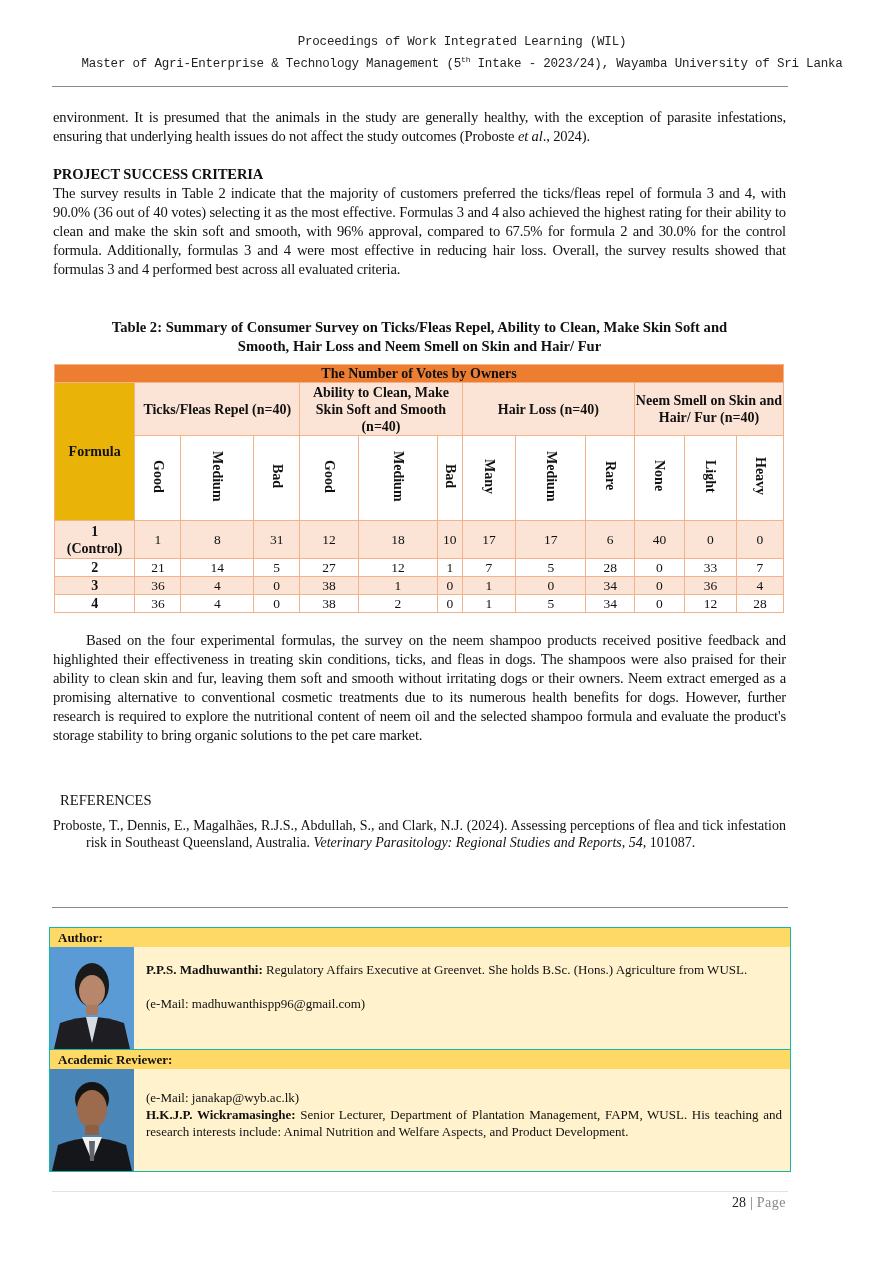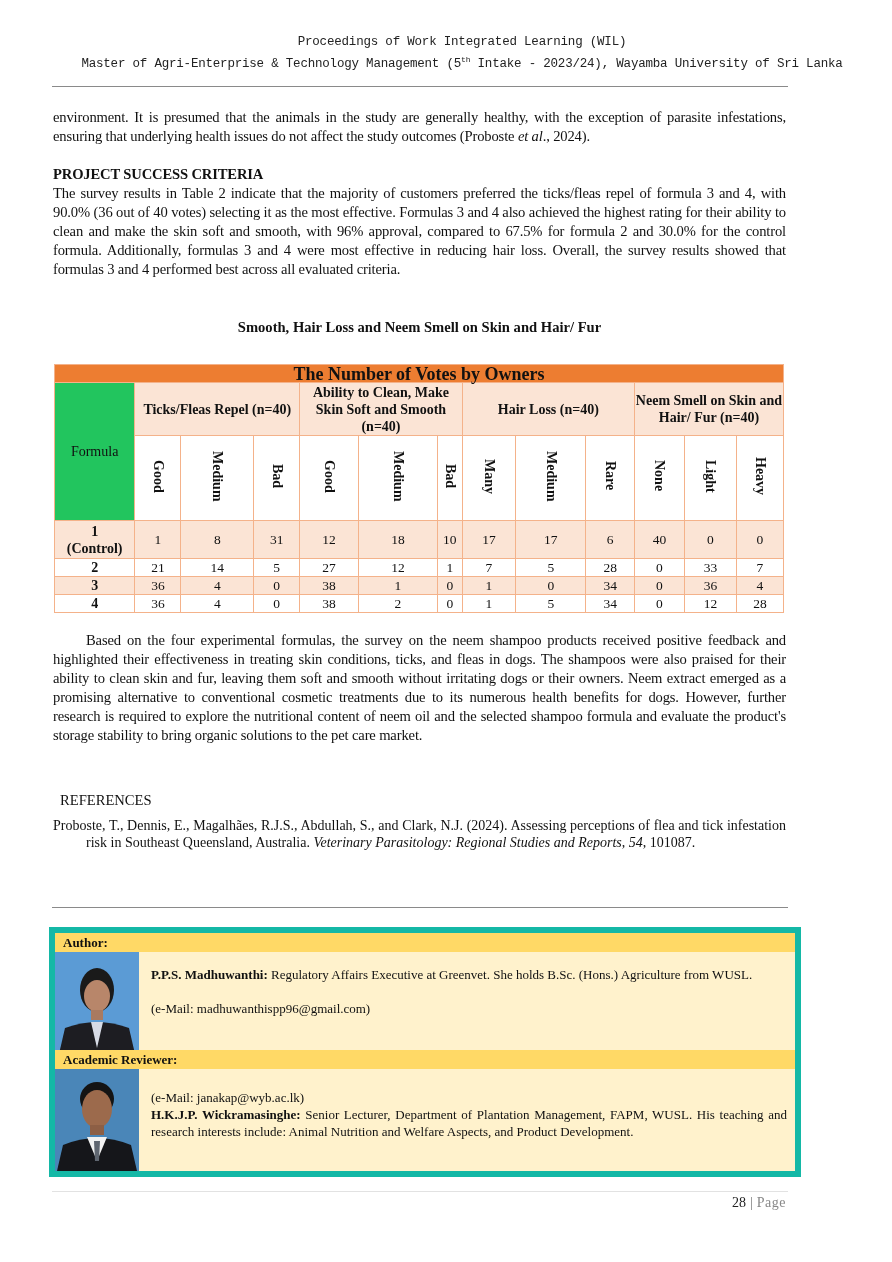--- a/index.html
+++ b/index.html
@@ -12,39 +12,39 @@
   .body { position: absolute; left: 53px; width: 733px; font-size: 14.6px; line-height: 19px; text-align: justify; letter-spacing: -0.15px; }
   .p1 { top: 108px; }
   .sec-head { font-weight: bold; margin: 0; }
   .p2 { top: 165px; }
   .p2 p, .p1 p, .p3 p { margin: 0; }
 
   .table-title { position: absolute; top: 318px; left: 53px; width: 733px; text-align: center; font-weight: bold; font-size: 14.6px; line-height: 19px; }
 
   table.survey { position: absolute; top: 364px; left: 54px; width: 730px; border-collapse: collapse; font-size: 14px; }
   table.survey td, table.survey th { border: 1px solid #f4b28a; padding: 0; text-align: center; vertical-align: middle; }
-  .banner { background: #ed7d31; font-weight: bold; height: 17px; font-size: 18px; line-height: 16px; padding-left: 0; }
+  .banner { background: #ed7d31; font-weight: bold; height: 17px; font-size: 14px; line-height: 16px; padding-left: 0; }
   .grp { background: #fbe4d5; font-weight: bold; height: 52px; line-height: 17px; }
-  .formula-head { background: #22c55e; font-weight: normal; width: 80px; }
+  .formula-head { background: #eab308; font-weight: bold; width: 80px; }
   .sub { height: 84px; background: #ffffff; }
   .vtext { writing-mode: vertical-rl; font-weight: bold; display: inline-block; font-size: 14px; }
   .row-odd td { background: #fbe4d5; }
   .row-even td { background: #ffffff; }
   .fcell { font-weight: bold; line-height: 17px; }
   .num { font-size: 13.5px; }
 
   .p3 { top: 631px; text-indent: 33px; }
 
   .refs { position: absolute; top: 785px; left: 53px; width: 733px; font-size: 14px; line-height: 17.5px; }
   .refs h3 { font-size: 14.6px; margin: 7px; font-weight: normal; }
   .ref { padding-left: 33px; text-indent: -33px; text-align: justify; margin: 0 0 3px 0; font-family: Liberation Serif, serif; }
 
   .bio-rule { position: absolute; top: 907px; left: 52px; width: 736px; height: 1px; background: #8a8a8a; }
 
-  .bio-box { position: absolute; left: 49px; width: 740px; border: 6px solid #14b8a6; background: #fff2cc; }
+  .bio-box { position: absolute; left: 49px; width: 740px; border: 1px solid #14b8a6; background: #fff2cc; }
   .bio-bar { background: #ffd966; font-weight: bold; font-size: 13px; height: 19px; line-height: 19px; padding-left: 8px; color: #111; }
   .bio-content { display: flex; border-radius: 21px; }
   .photo { width: 84px; flex: none; position: relative; overflow: hidden; }
   .bio-text { flex: 1; padding: 14px 8px 0 12px; font-size: 13px; line-height: 17px; text-align: justify; }
   .bio-text p { margin: 0; }
   .bio-text b { font-weight: bold; }
 
   .author-box { top: 927px; }
   .author-box .bio-content { height: 102px; }
   .author-photo { background: #5b9bd5; }
@@ -69,20 +69,21 @@
 <div class="body p1">
   <p><span>environment. It is presumed that the animals in the study are generally healthy, with the exception of parasite infestations, ensuring that underlying health issues do not affect the study outcomes (Proboste </span><i>et al</i><span>., 2024).</span></p>
 </div>
 
 <div class="body p2">
   <p class="sec-head">PROJECT SUCCESS CRITERIA</p>
   <p>The survey results in Table 2 indicate that the majority of customers preferred the ticks/fleas repel of formula 3 and 4, with 90.0% (36 out of 40 votes) selecting it as the most effective. Formulas 3 and 4 also achieved the highest rating for their ability to clean and make the skin soft and smooth, with 96% approval, compared to 67.5% for formula 2 and 30.0% for the control formula.   Additionally, formulas 3 and 4 were most effective in reducing hair loss. Overall, the survey results showed that formulas 3 and 4 performed best across all evaluated criteria.</p>
 </div>
 
 <div class="table-title">
+  <div>Table 2: Summary of Consumer Survey on Ticks/Fleas Repel, Ability to Clean, Make Skin Soft and</div>
   <div>Smooth, Hair Loss and Neem Smell on Skin and Hair/ Fur</div>
 </div>
 
 <table class="survey">
   <tbody>
       <tr>
     <td class="banner" colspan="13">The Number of Votes by Owners</td>
   </tr>
   <tr>
     <td class="formula-head" rowspan="2">Formula</td>

